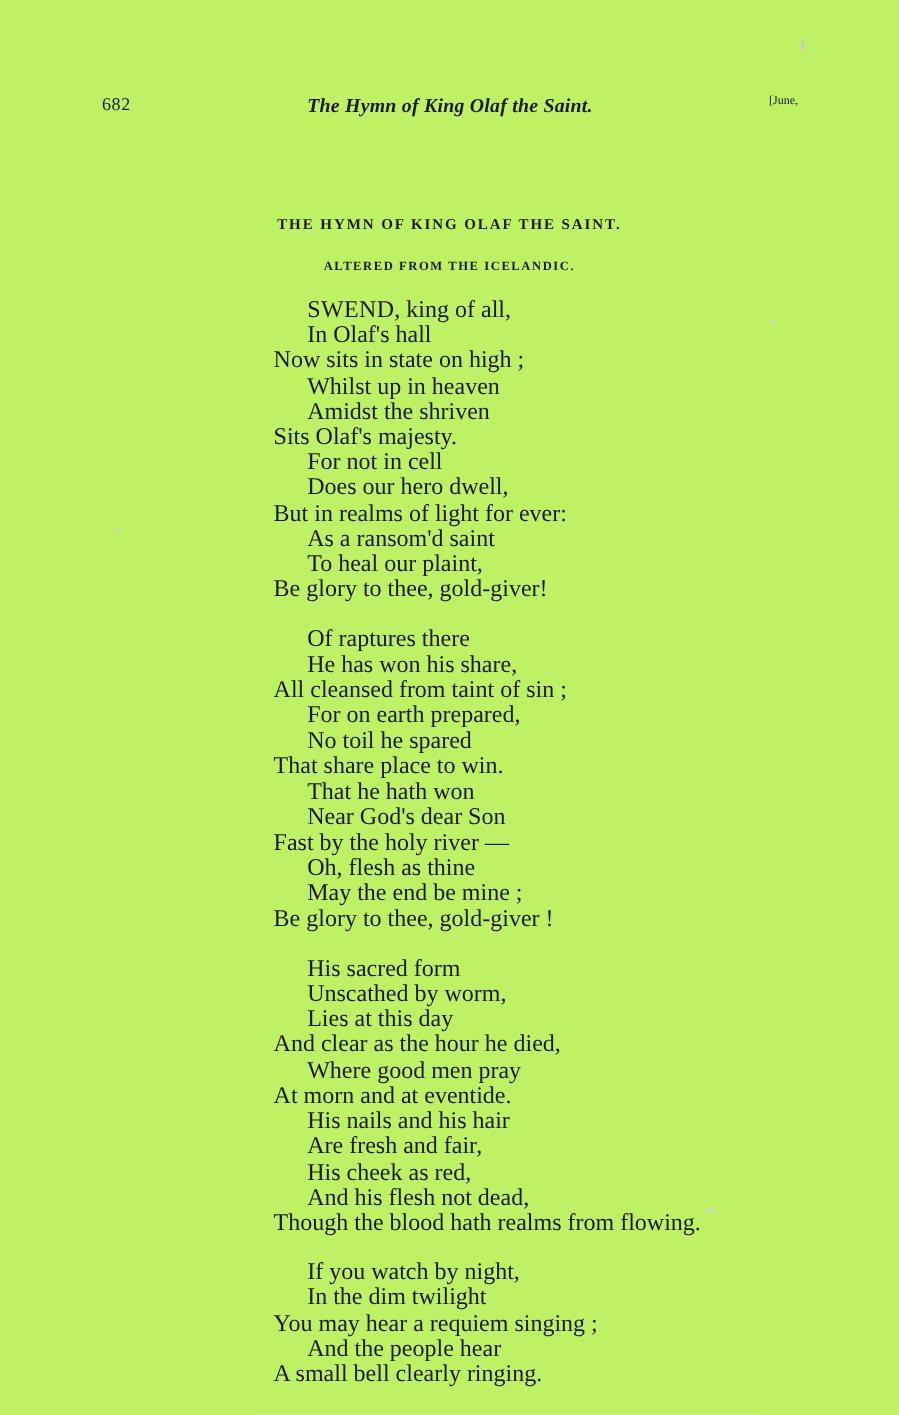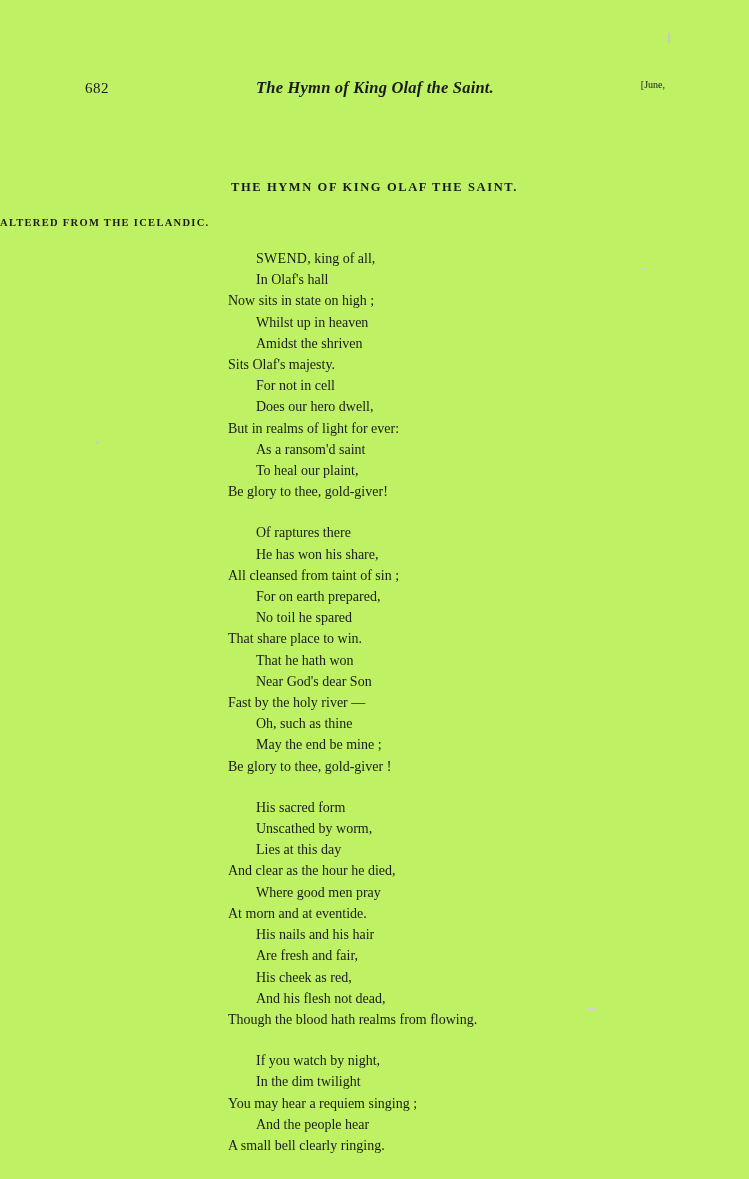--- a/index.html
+++ b/index.html
@@ -67,38 +67,38 @@
     text-align: center;
     font-size: 12.5px;
     font-weight: bold;
     letter-spacing: 1.6px;
   }
   .poem-subtitle {
     position: absolute;
     left: 0;
     top: 217px;
     width: 749px;
-    text-align: left;
+    text-align: center;
     font-size: 10.5px;
     font-weight: bold;
     letter-spacing: 1.3px;
   }
 
   
   .poem {
     position: absolute;
     left: 228px;
     top: 248px;
     width: 420px;
   }
   .stanza {
     margin-bottom: 20px;
   }
   .line {
-    font-size: 14px;
+    font-size: 20px;
     line-height: 21.2px;
     white-space: pre;
   }
   .line.ind {
     text-indent: 28px;
   }
   .smallcaps {
     font-variant: small-caps;
     letter-spacing: 0.3px;
   }
@@ -150,21 +150,21 @@
       <div class="stanza">
         <div class="line ind">Of raptures there</div>
         <div class="line ind">He has won his share,</div>
         <div class="line">All cleansed from taint of sin ;</div>
         <div class="line ind">For on earth prepared,</div>
         <div class="line ind">No toil he spared</div>
         <div class="line">That share place to win.</div>
         <div class="line ind">That he hath won</div>
         <div class="line ind">Near God's dear Son</div>
         <div class="line">Fast by the holy river —</div>
-        <div class="line ind">Oh, such as thine</div>
+        <div class="line ind">Oh, flesh as thine</div>
         <div class="line ind">May the end be mine ;</div>
         <div class="line">Be glory to thee, gold-giver !</div>
       </div>
       <div class="stanza">
         <div class="line ind">His sacred form</div>
         <div class="line ind">Unscathed by worm,</div>
         <div class="line ind">Lies at this day</div>
         <div class="line">And clear as the hour he died,</div>
         <div class="line ind">Where good men pray</div>
         <div class="line">At morn and at eventide.</div>

